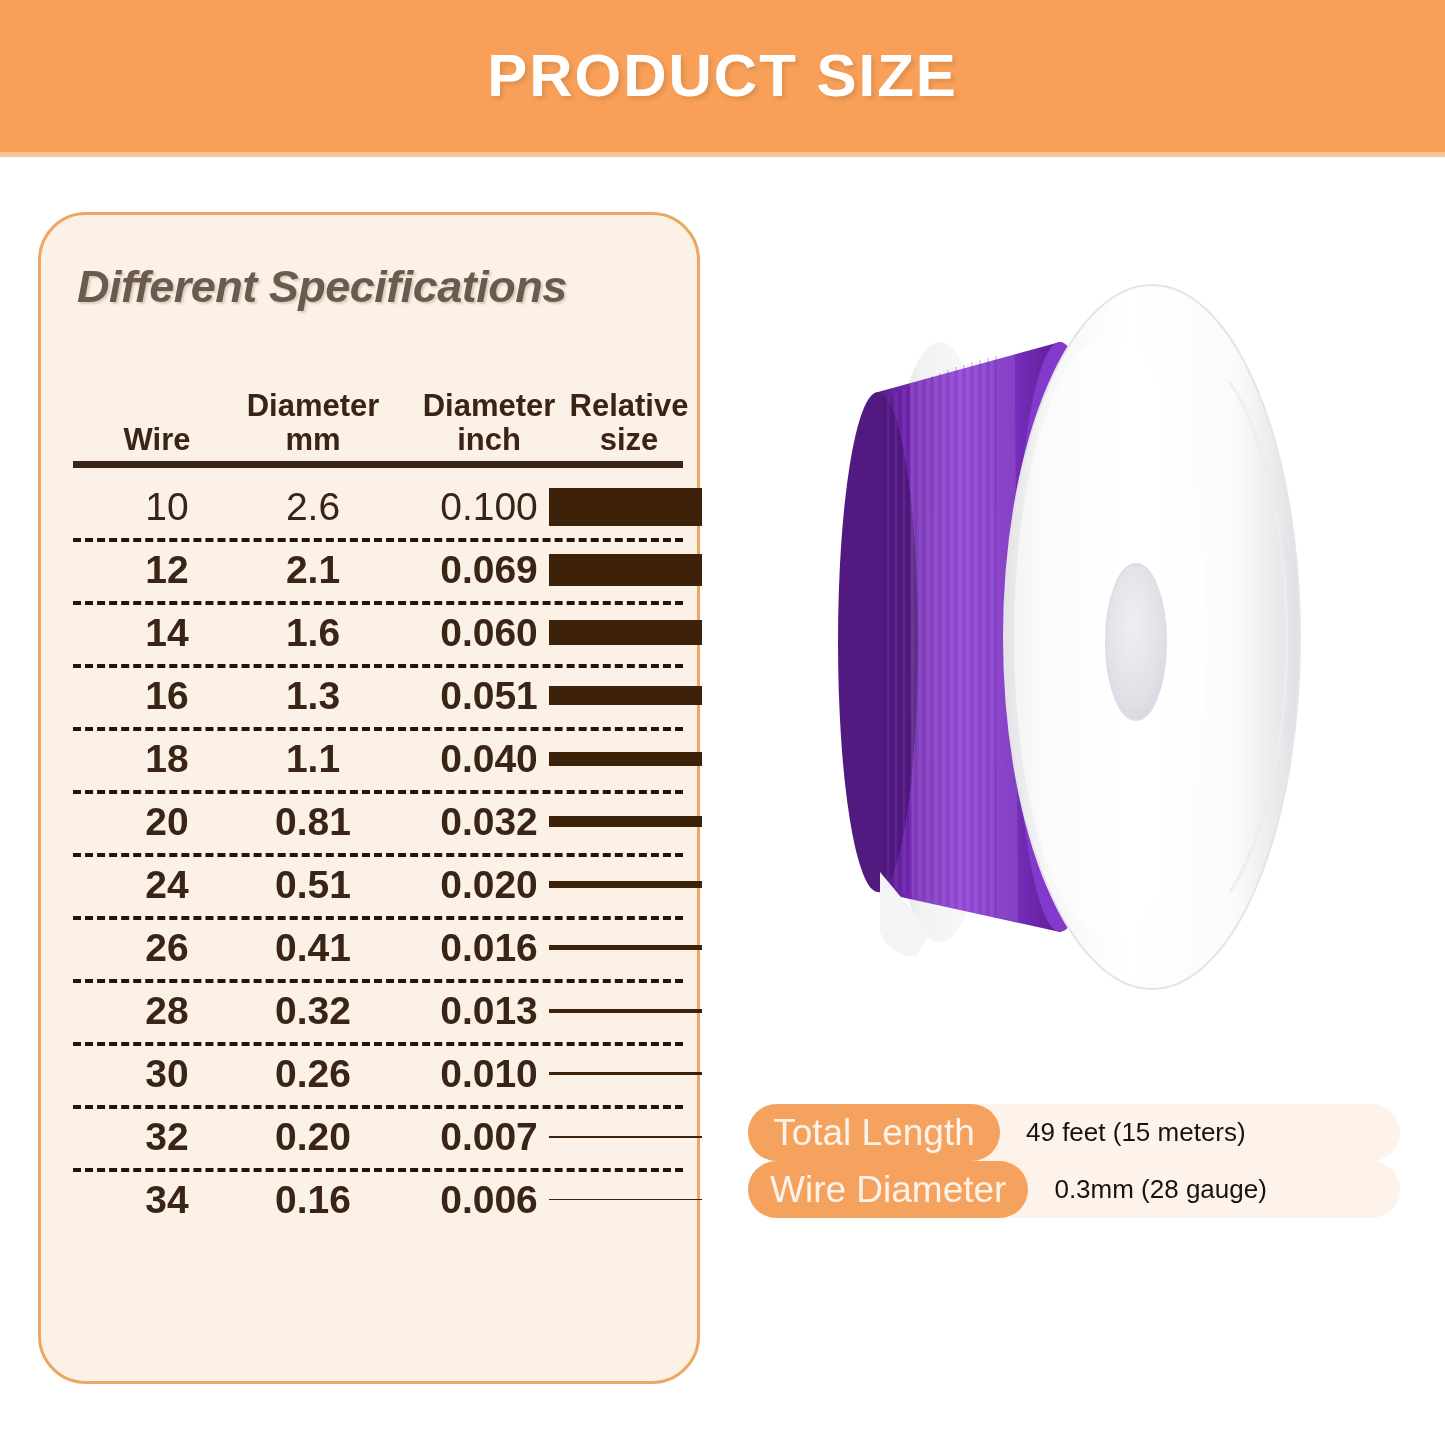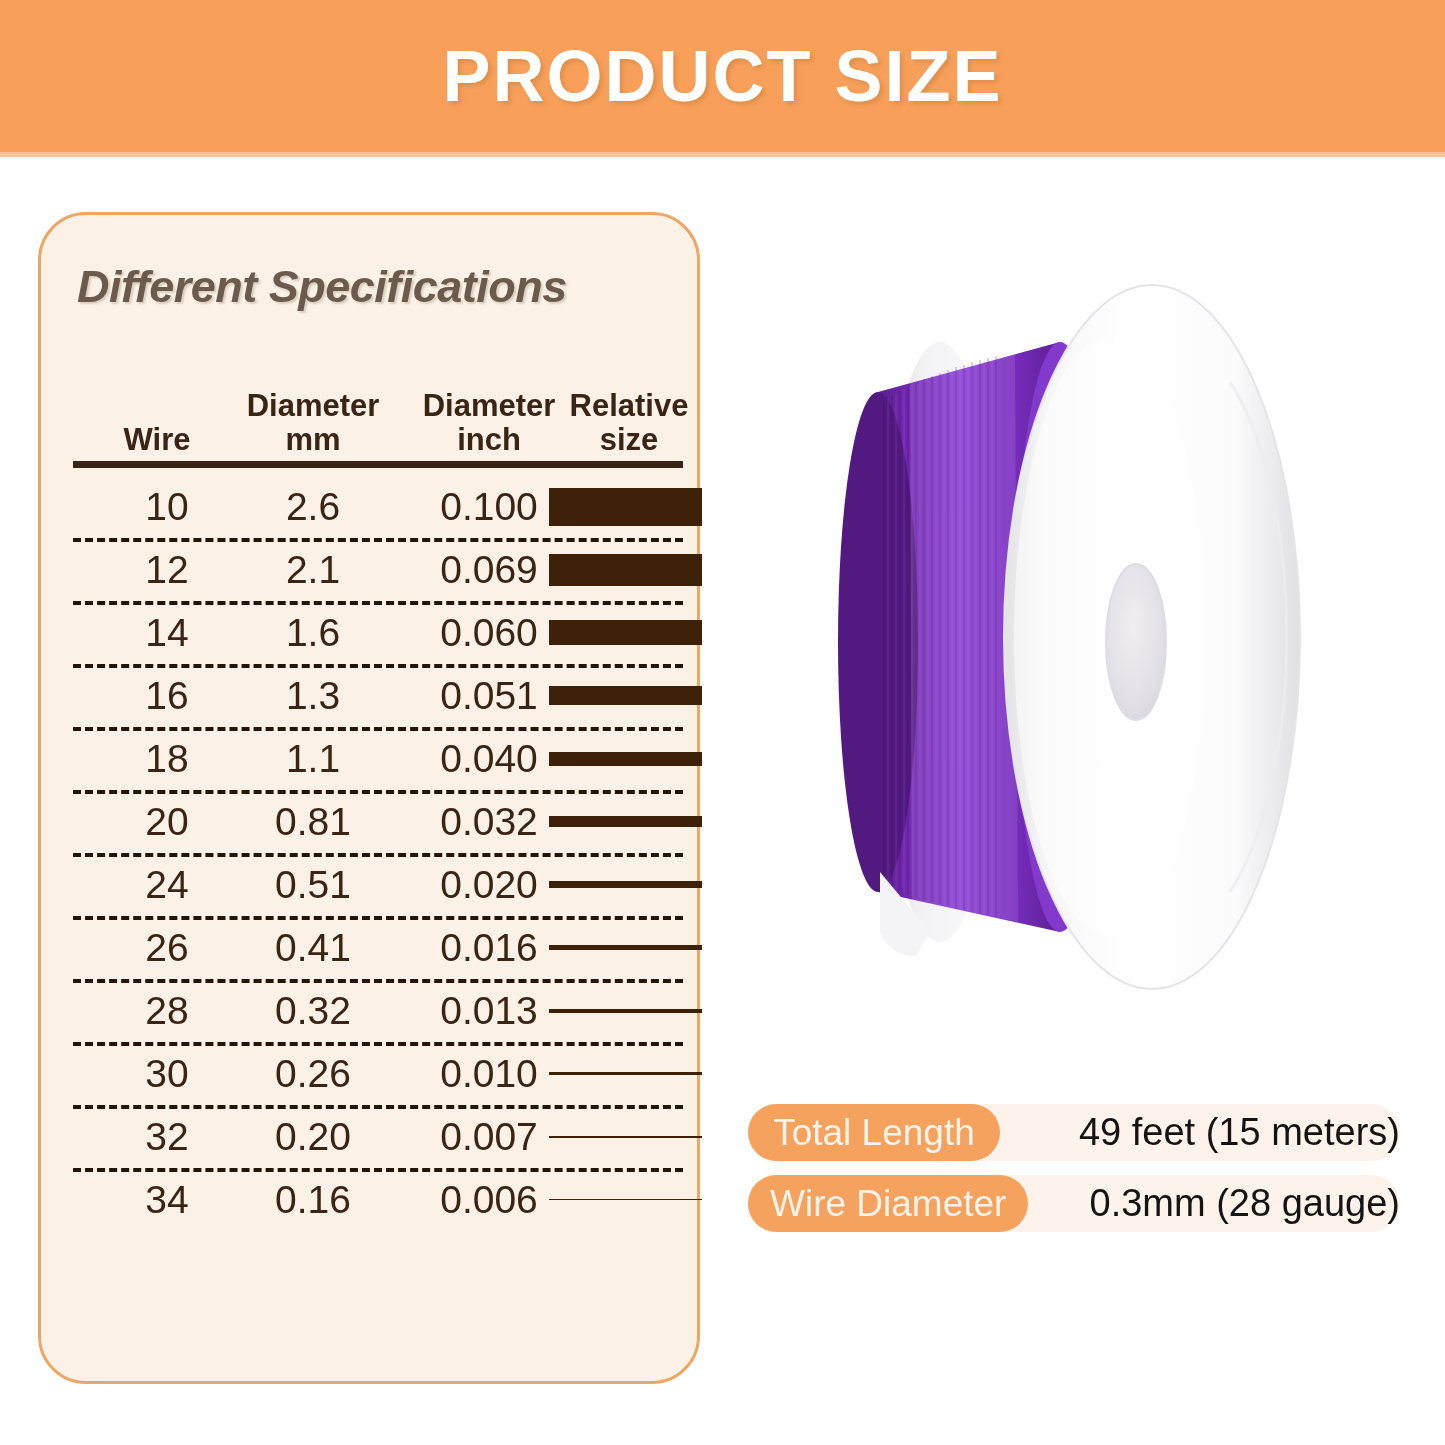--- a/index.html
+++ b/index.html
@@ -26,21 +26,21 @@
     left: 0; top: 152px;
     width: 1445px; height: 5px;
     background: #f7c49a;
   }
   .banner-title {
     position: absolute;
     left: 0; top: 20px;
     width: 1445px;
     text-align: center;
     color: #ffffff;
-    font-size: 72px;
+    font-size: 60px;
     font-weight: bold;
     letter-spacing: 2px;
     line-height: 112px;
     text-shadow: 3px 3px 4px rgba(196,122,58,0.45);
   }
 
   
   .spec-card {
     position: absolute;
     left: 38px; top: 212px;
@@ -96,21 +96,21 @@
 
   .rows {
     position: absolute;
     left: 0; top: 110px;
     width: 662px;
   }
   .row {
     position: relative;
     height: 63px;
   }
-  .row + .row { border-top: 0; }
+  .row + .row { border-top: 0; font-weight: bold; }
   .dash {
     position: absolute;
     left: 32px; top: 0;
     width: 610px; height: 0;
     border-top: 4px dashed #241509;
   }
   .cell {
     position: absolute;
     top: 0;
     height: 63px;
@@ -151,21 +151,21 @@
 
   
   .spec-list {
     position: absolute;
     left: 748px; top: 1104px;
     width: 652px;
   }
   .spec-row {
     position: relative;
     height: 57px;
-    margin-bottom: 14px;
+    margin-bottom: 0;
     background: #fdf3ea;
     border-radius: 30px;
     display: flex;
     align-items: center;
   }
   .pill {
     flex: 0 0 auto;
     height: 57px;
     min-width: 252px;
     box-sizing: border-box;
@@ -174,25 +174,24 @@
     border-radius: 30px;
     color: #fdf3ea;
     font-size: 37px;
     line-height: 57px;
     text-align: center;
     white-space: nowrap;
   }
   .spec-value {
     flex: 1 1 auto;
     padding-left: 26px;
-    font-size: 38px;
+    font-size: 26px;
     color: #141414;
     line-height: 57px;
     white-space: nowrap;
-    text-align: right;
   }
 </style>
 </head>
 <body>
 
 <div class="banner"></div>
 <div class="banner-underline"></div>
 <div class="banner-title">PRODUCT SIZE</div>
 
 <div class="spec-card">

